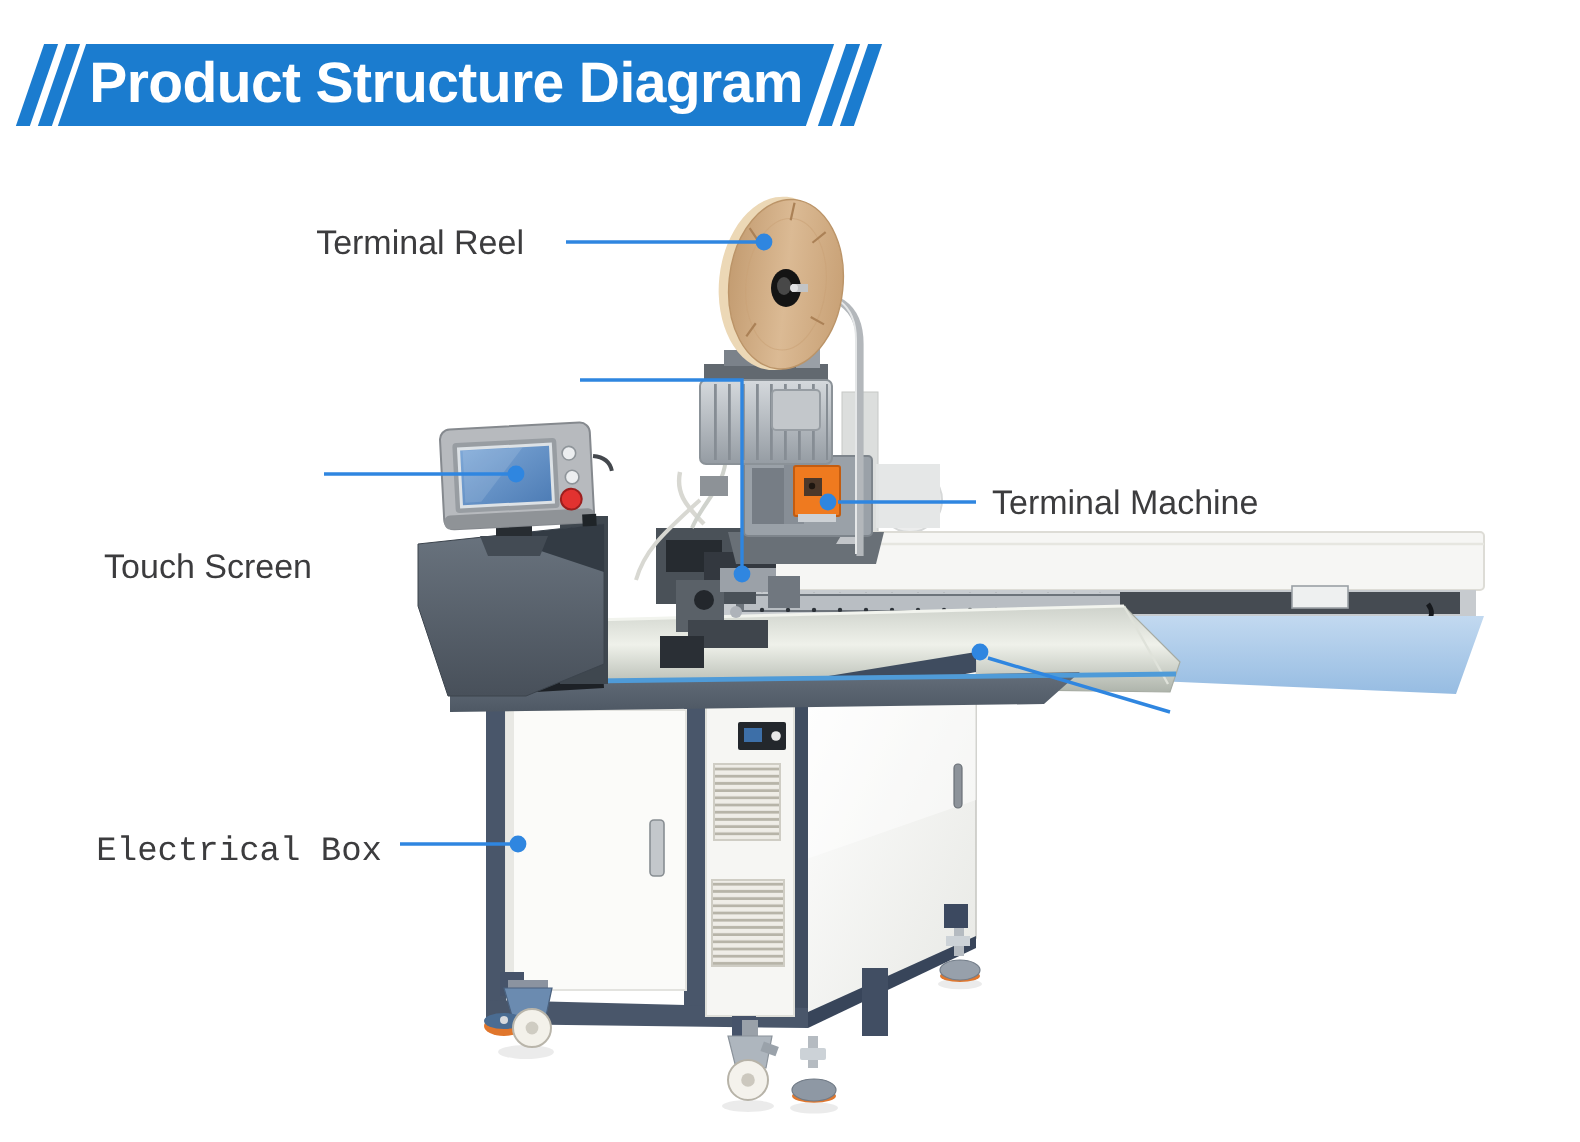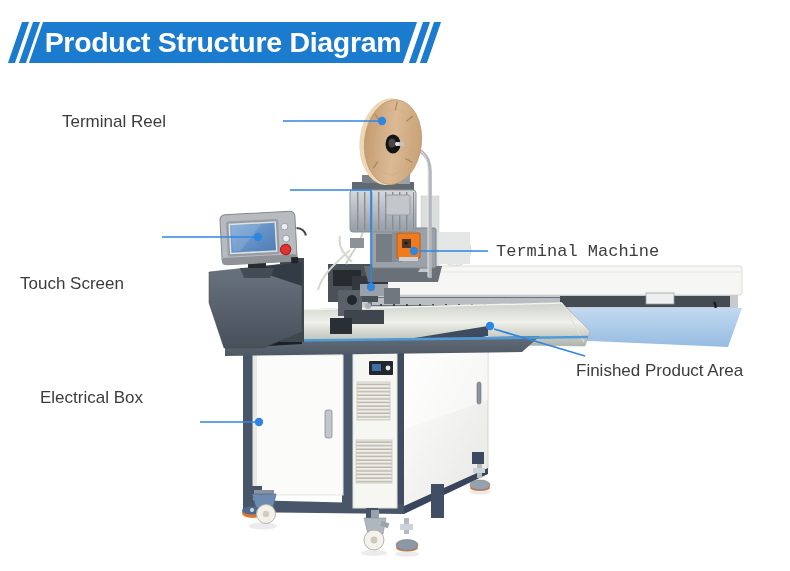--- a/index.html
+++ b/index.html
@@ -8,27 +8,27 @@
   
   .banner-slash{position:absolute;top:22px;height:41px;width:7px;background:#1b7ccf;
                 transform:skewX(-19deg);}
   .banner-body{position:absolute;top:22px;left:36px;height:41px;width:374px;background:#1b7ccf;
                transform:skewX(-19deg);}
   .banner-text{display:block;transform:skewX(19deg);color:#ffffff;font-weight:700;
                font-size:28.5px;line-height:41px;text-align:center;letter-spacing:-0.3px;
                white-space:nowrap;}
   
   .lbl{position:absolute;font-size:17px;line-height:19px;color:#3c3c3e;white-space:nowrap;}
-  .r{text-align:left;}
+  .r{text-align:right;}
   #lbl-terminal-reel{left:62px;top:112px;width:200px;}
   #lbl-tin-dipping{left:60px;top:181px;width:217px;}
   #lbl-touch-screen{left:20px;top:228px;width:136px;margin-top:46px;}
-  #lbl-terminal-machine{left:496px;top:242px;font-family:Liberation Mono, monospace;}
+  #lbl-terminal-machine{left:496px;top:242px;}
   #lbl-finished-product{left:576px;top:361px;}
-  #lbl-electrical-box{left:40px;top:388px;width:151px;}
+  #lbl-electrical-box{left:40px;top:417px;width:151px;font-family:Liberation Mono, monospace;}
   svg{position:absolute;left:0;top:0;}
 </style>
 </head>
 <body>
 
 <div class="page">
 
   <div>
     <div class="banner-slash" style="left:15px"></div>
     <div class="banner-slash" style="left:26px"></div>
@@ -282,16 +282,15 @@
       <circle cx="258" cy="237" r="4.2"></circle>
       <circle cx="414" cy="251" r="4.2"></circle>
       <circle cx="490" cy="326" r="4.2"></circle>
       <circle cx="259" cy="422" r="4.2"></circle>
     </g>
   </svg>
 
   <div class="lbl r" id="lbl-terminal-reel">Terminal Reel</div>
   <div class="lbl r" id="lbl-touch-screen">Touch Screen</div>
   <div class="lbl" id="lbl-terminal-machine">Terminal Machine</div>
-  <div class="lbl" id="lbl-finished-product">Finished Product Area</div>
   <div class="lbl r" id="lbl-electrical-box">Electrical Box</div>
 
 </div>
 
 </body></html>

